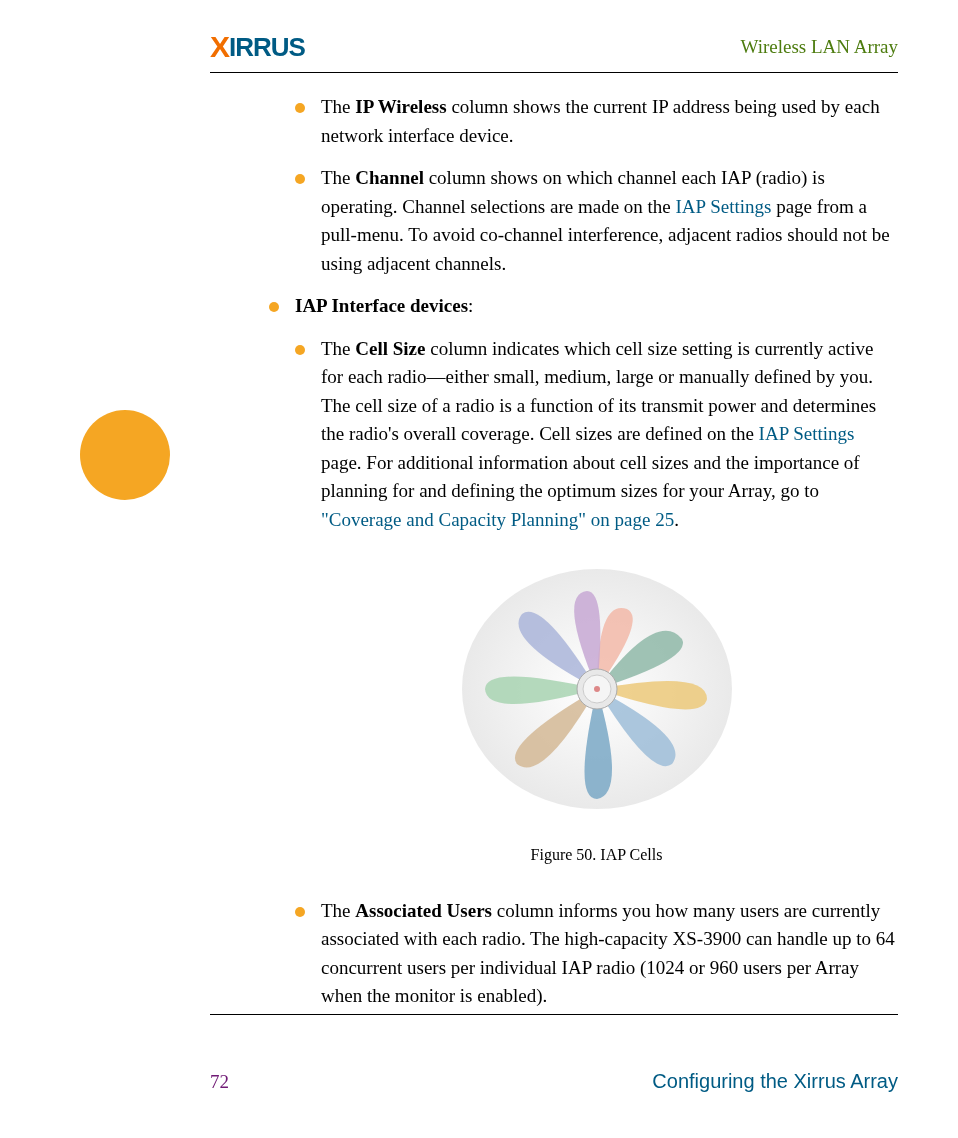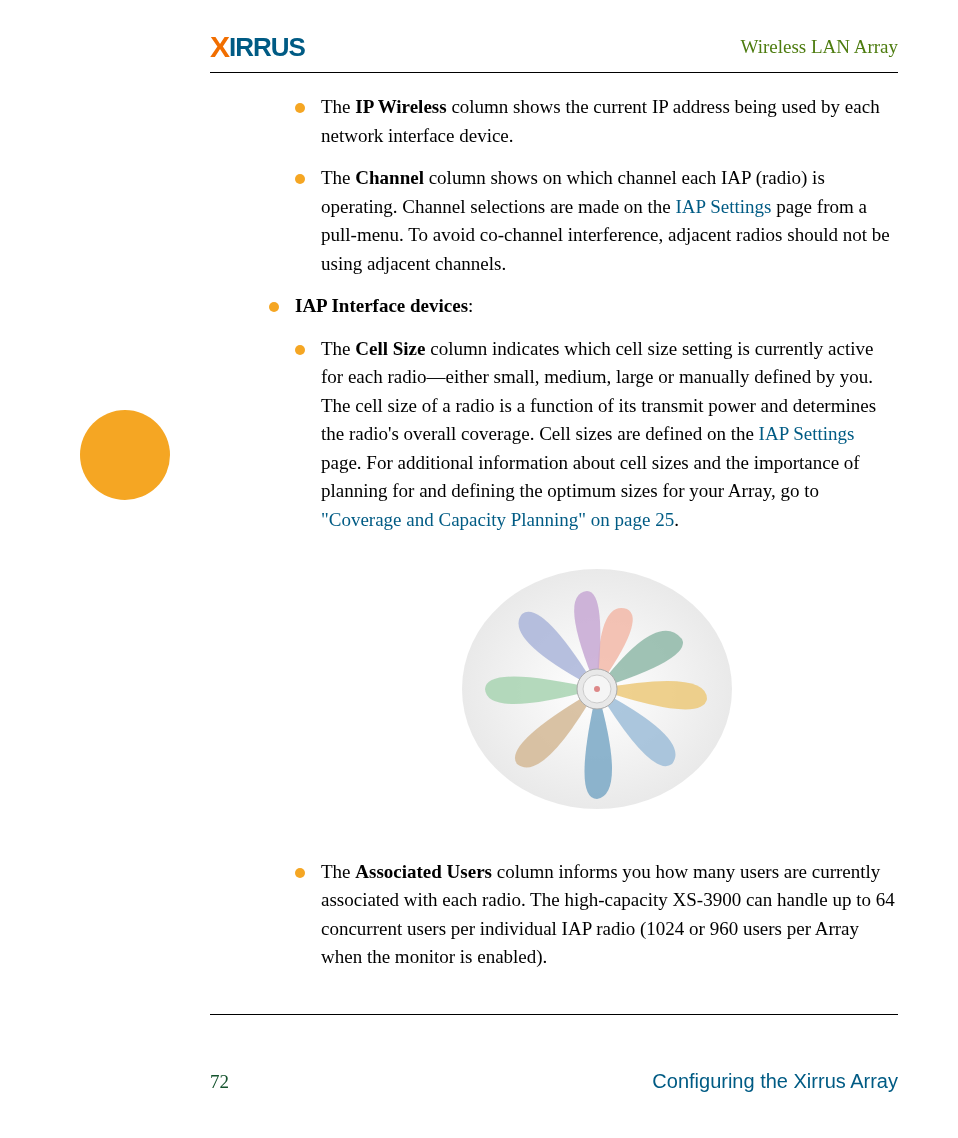--- a/index.html
+++ b/index.html
@@ -102,21 +102,21 @@
       left: 60px;
       right: 60px;
       display: flex;
       justify-content: space-between;
       align-items: flex-end;
       border-top: 1px solid #000;
       padding-top: 8px;
       margin-left: 150px;
     }
     .page-number {
-      color: #14532d;
+      color: #701a75;
       font-size: 19px;
       margin-top: 48px;
     }
     .footer-text {
       color: #005b84;
       font-size: 20px;
       font-family: Arial, Helvetica, sans-serif;
     }
     .orange-circle {
       position: absolute;
@@ -192,20 +192,21 @@
             <path d="M140 130 Q 85 225 60 205 Q 45 185 140 130 Z" fill="#d4b895" opacity="0.85"></path>
             <path d="M140 130 Q 30 160 28 130 Q 30 105 140 130 Z" fill="#a8d4b2" opacity="0.85"></path>
             <path d="M140 130 Q 45 80 65 55 Q 85 40 140 130 Z" fill="#aab5d9" opacity="0.85"></path>
             <path d="M140 130 Q 100 35 130 32 Q 150 32 140 130 Z" fill="#c7a8d4" opacity="0.85"></path>
           </g>
           <circle cx="140" cy="130" r="20" fill="#e8e8e8" stroke="#aaa" stroke-width="1"></circle>
           <circle cx="140" cy="130" r="14" fill="#f5f5f5" stroke="#ccc" stroke-width="1"></circle>
           <circle cx="140" cy="130" r="3" fill="#d88"></circle>
         </svg>
       </div>
+      <div class="figure-caption">Figure 50. IAP Cells</div>
     </div>
 
     <div class="bullet-item bullet-inner">
       <div class="bullet-mark"></div>
       <div class="bullet-text">
         <span>The </span><span class="bold">Associated Users</span><span> column informs you how many users are currently associated with each radio. The high-capacity XS-3900 can handle up to 64 concurrent users per individual IAP radio (1024 or 960 users per Array when the monitor is enabled).</span>
       </div>
     </div>
 
   </div>

